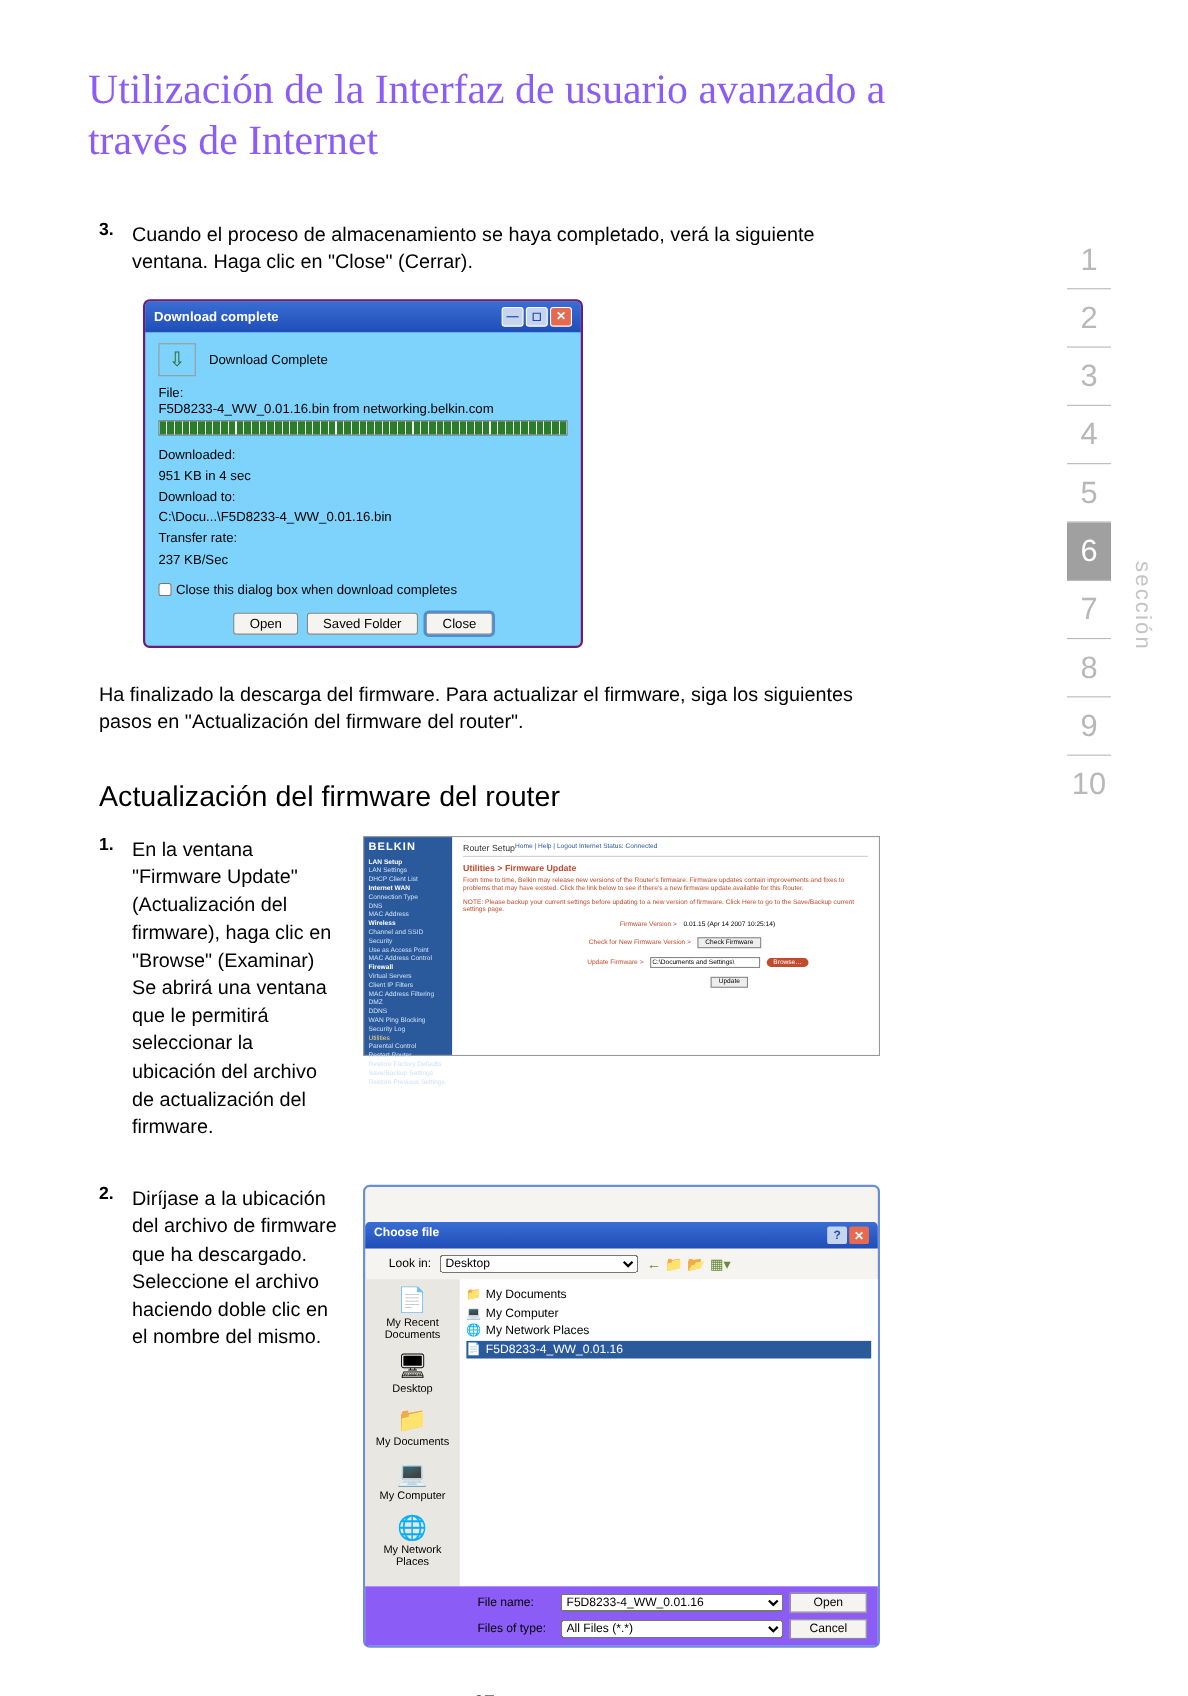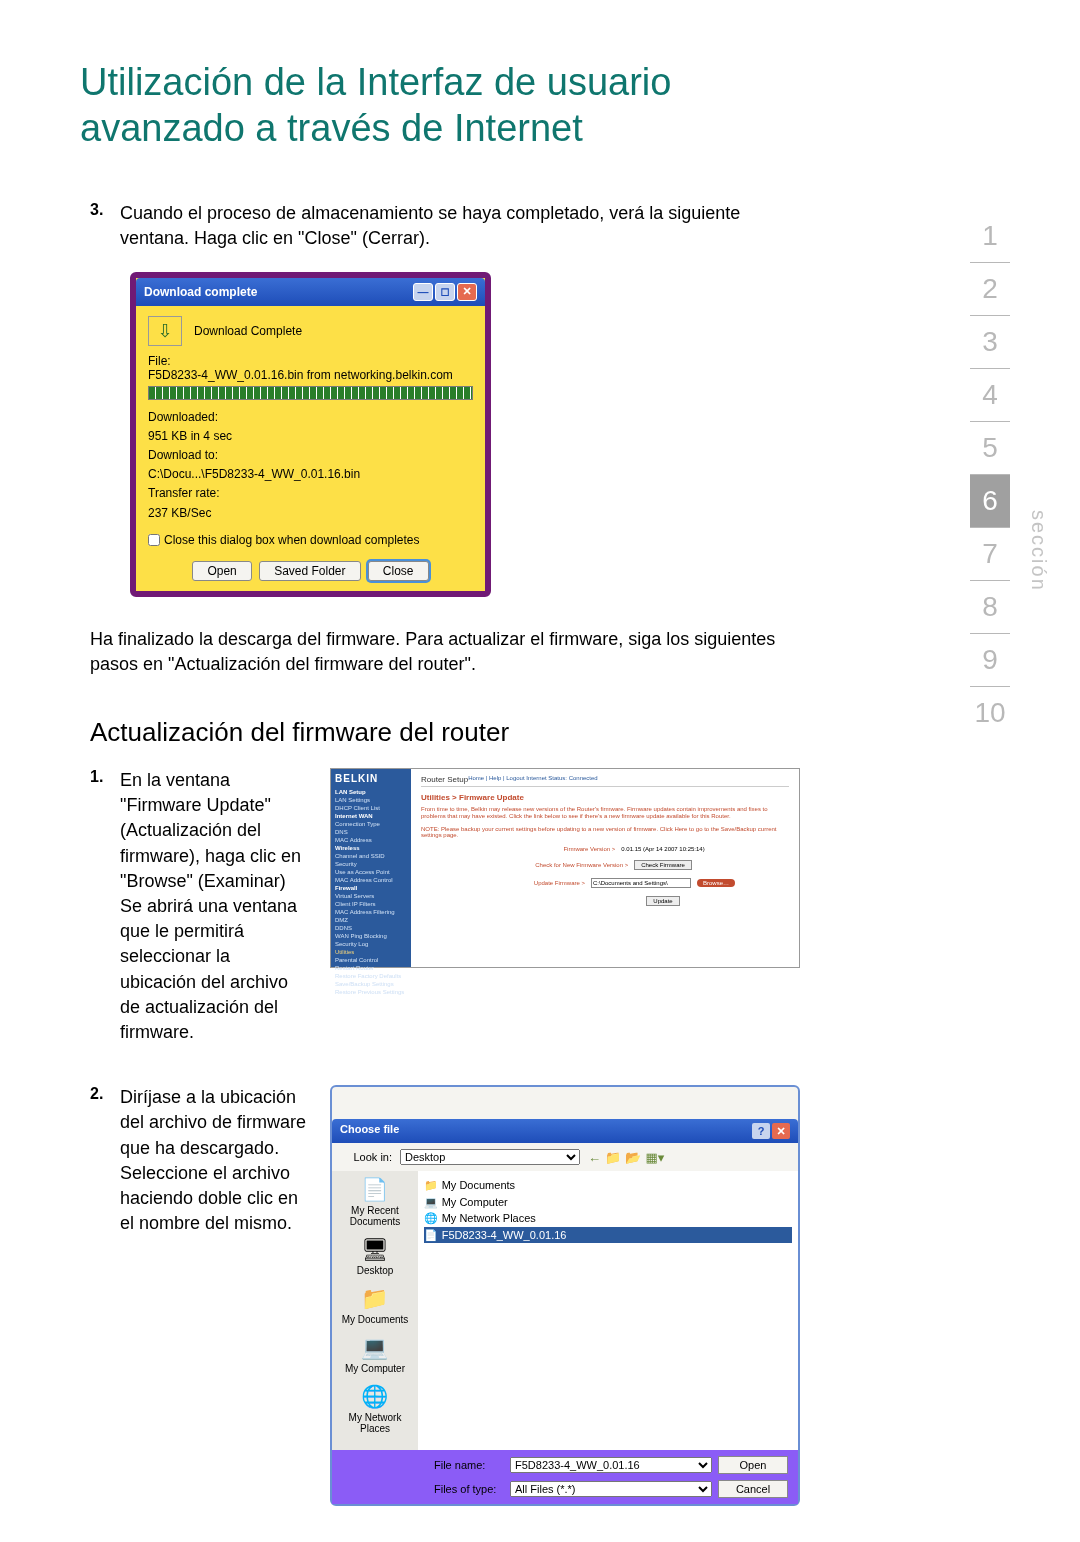--- a/index.html
+++ b/index.html
@@ -10,25 +10,26 @@
     font-family: Arial, Helvetica, sans-serif;
     position: relative;
     color: #000;
   }
   .page {
     padding: 60px 80px 40px 80px;
     position: relative;
   }
   .main-title {
     font-size: 38px;
-    color: #0f766e;
+    color: #8b5cf6;
     font-weight: 300;
     line-height: 1.2;
     margin-bottom: 50px;
     max-width: 740px;
+    font-family: Liberation Serif, serif;
   }
   .content {
     max-width: 720px;
   }
   .list-item {
     display: flex;
     margin-bottom: 20px;
   }
   .list-num {
     font-weight: bold;
@@ -37,24 +38,24 @@
     padding-left: 10px;
   }
   .list-text {
     font-size: 18px;
     line-height: 1.4;
   }
   .dialog-container {
     margin: 20px 0 30px 50px;
   }
   .dl-dialog {
-    width: 361px;
-    border: 6px solid #701a75;
+    width: 400px;
+    border: 2px solid #701a75;
     border-radius: 6px;
-    background: #fde047;
+    background: #7dd3fc;
     font-family: Tahoma, sans-serif;
     font-size: 12px;
   }
   .dl-titlebar {
     background: linear-gradient(#3a6ed4, #1e4db8);
     color: #fff;
     padding: 5px 8px;
     display: flex;
     justify-content: space-between;
     align-items: center;

